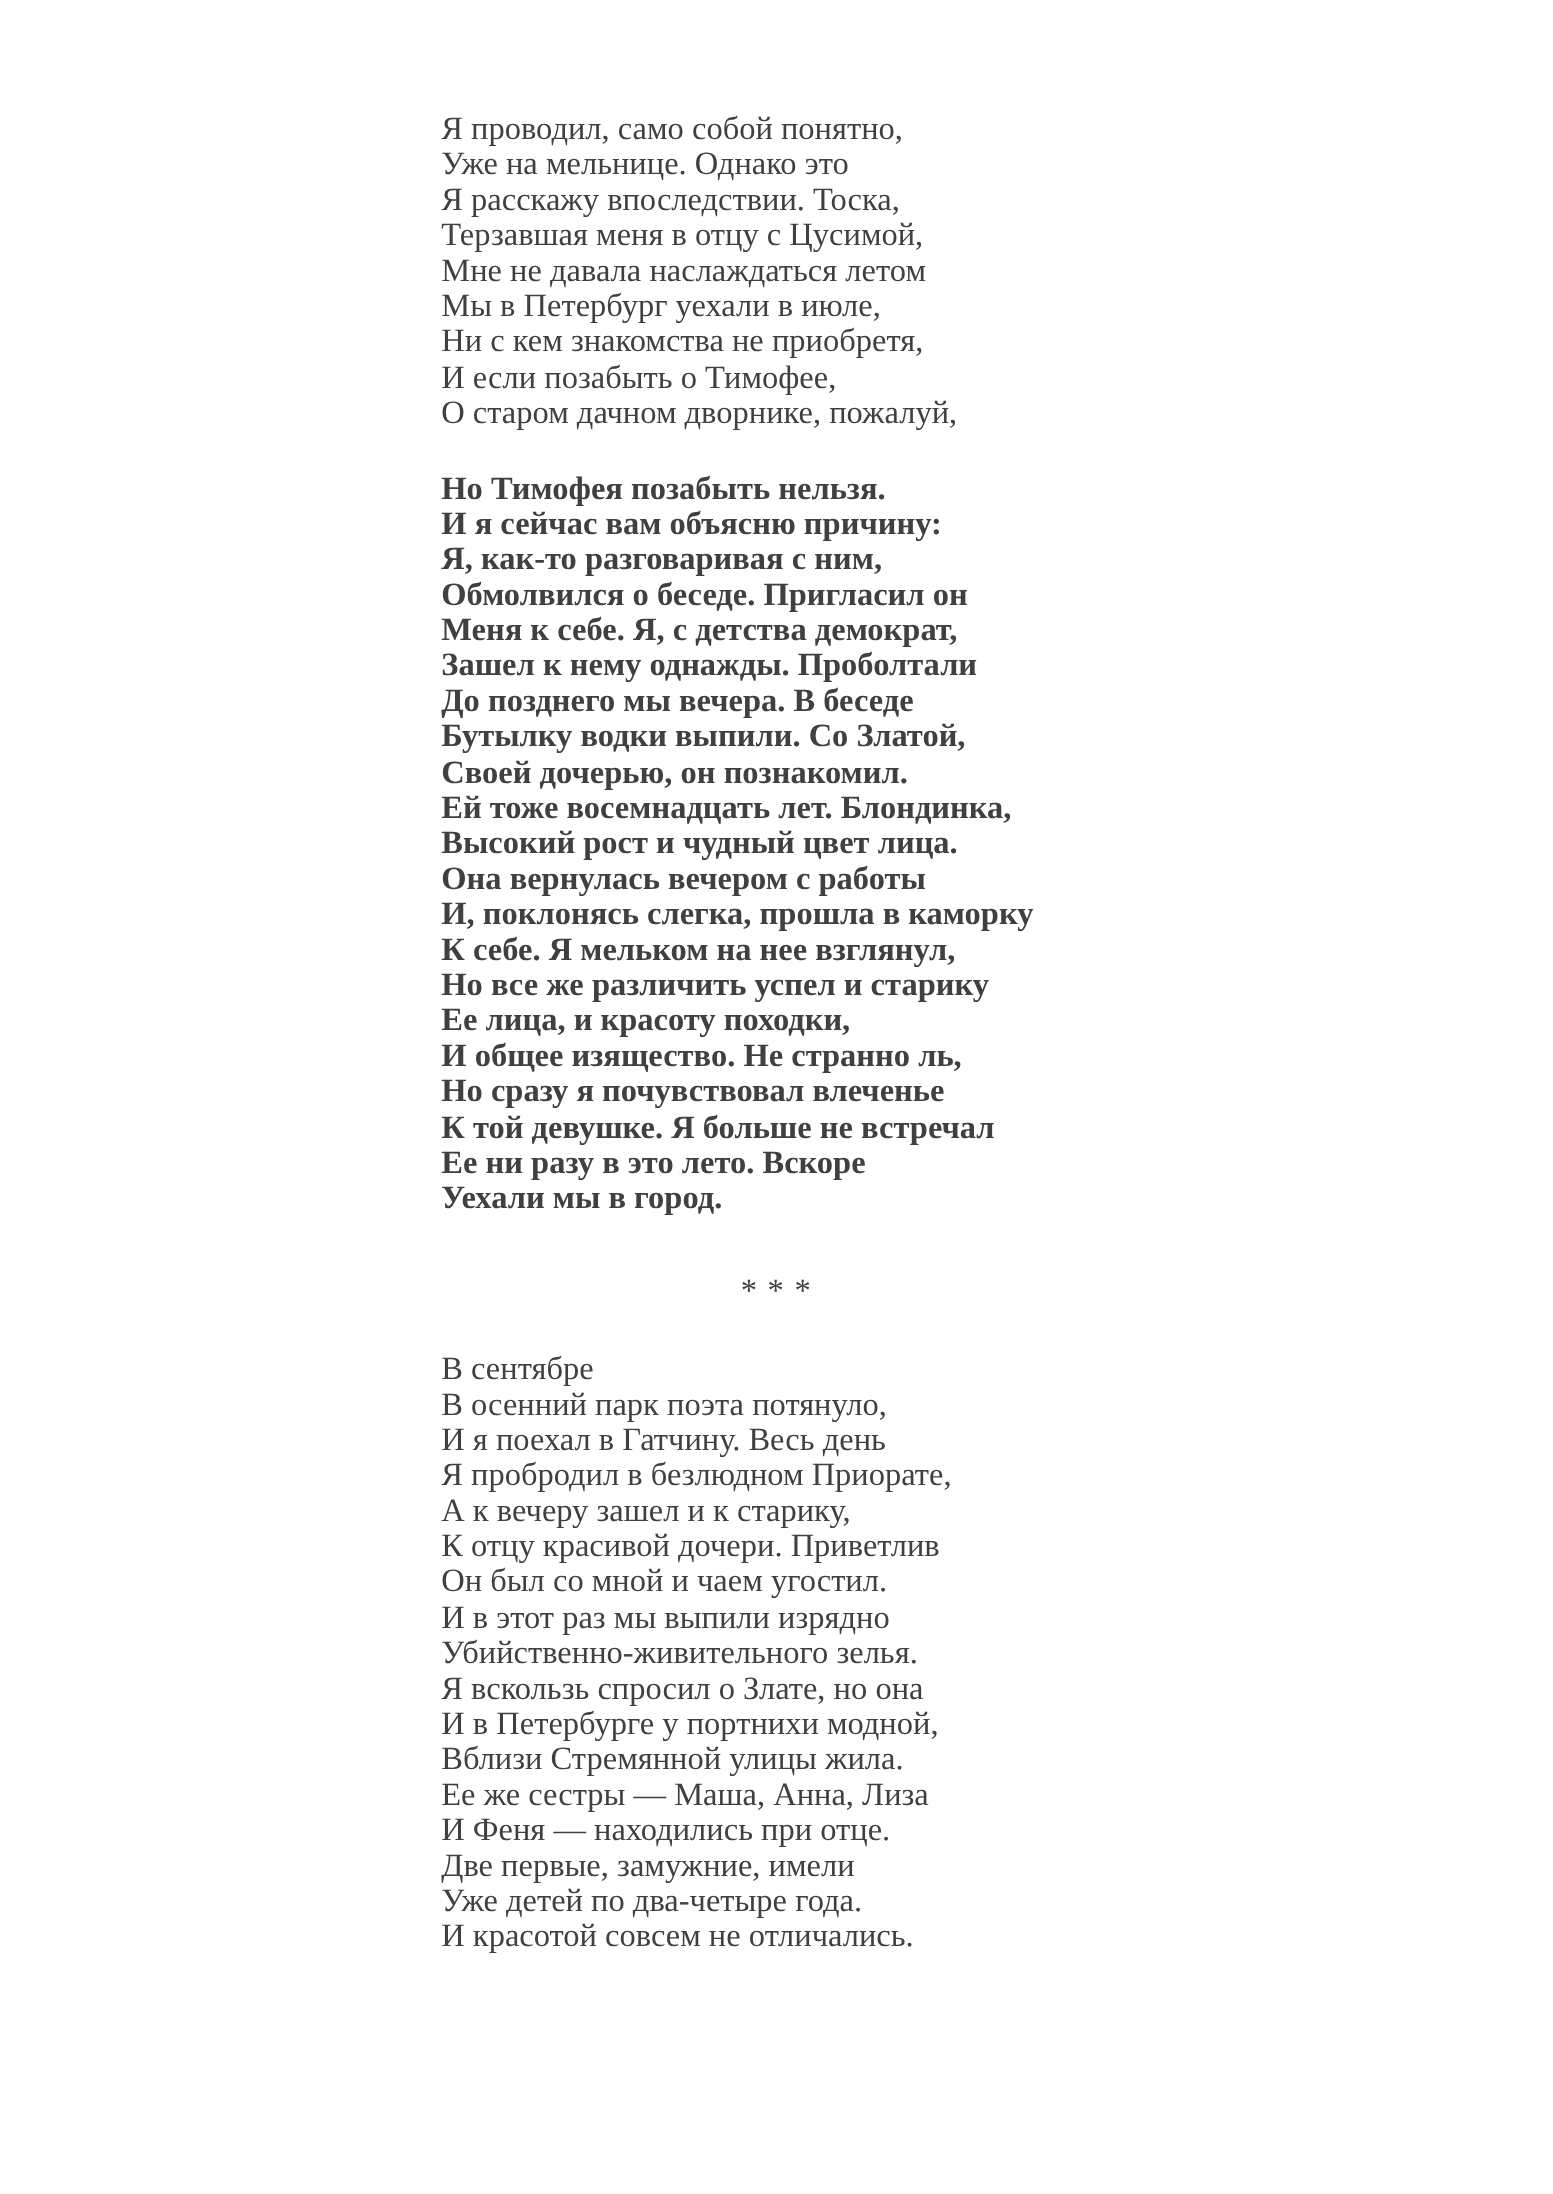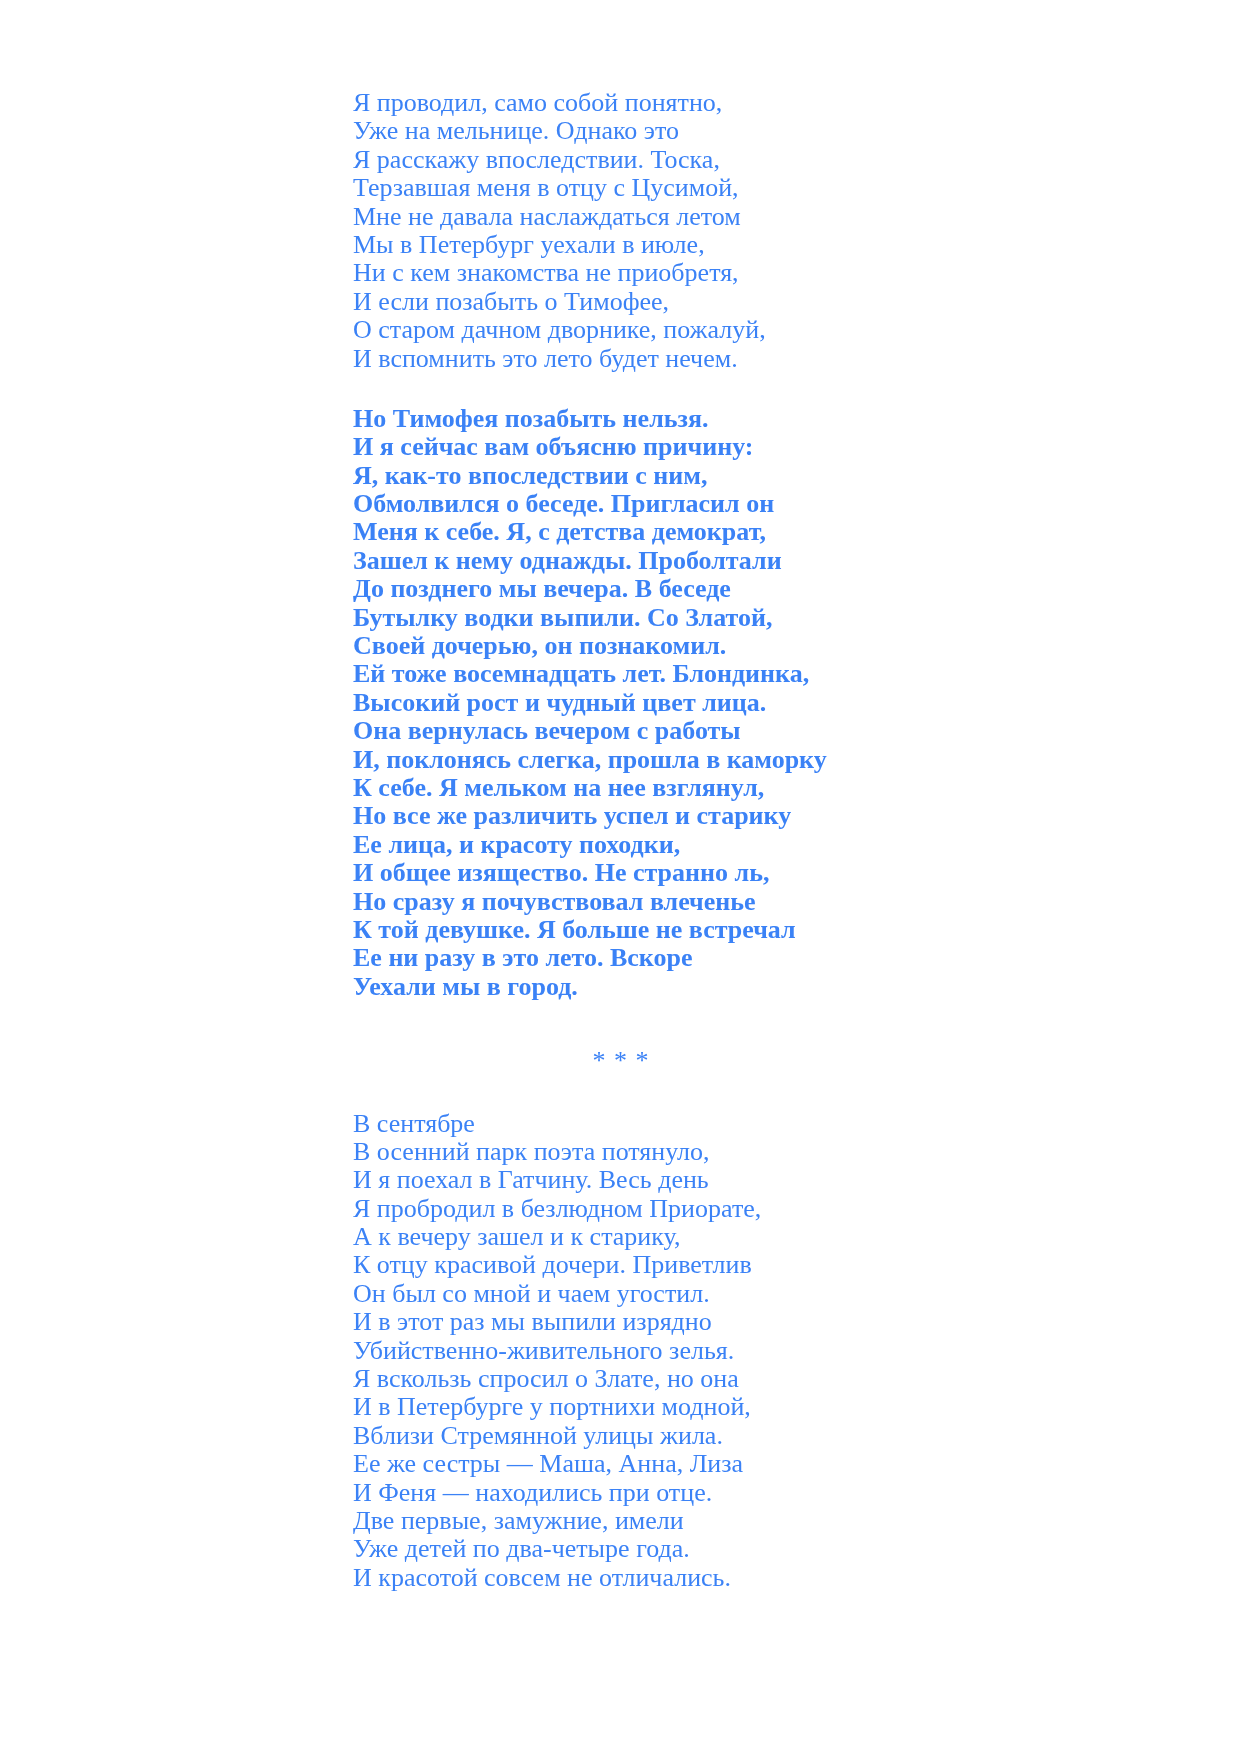--- a/index.html
+++ b/index.html
@@ -4,21 +4,21 @@
 <style>
   html, body {
     margin: 0;
     padding: 0;
   }
   .page {
     position: relative;
     width: 1242px;
     height: 1755px;
     background: #ffffff;
-    color: #3b82f6;
+    color: #404040;
     overflow: hidden;
     font-family: "Liberation Serif", "DejaVu Serif", serif;
   }
   .poem {
     position: absolute;
     top: 89px;
     left: 0;
     width: 1242px;
     font-size: 26px;
     line-height: 28.4px;
@@ -51,26 +51,25 @@
     <div class="stanza">
         <div class="line">Я проводил, само собой понятно,</div>
         <div class="line">Уже на мельнице. Однако это</div>
         <div class="line">Я расскажу впоследствии. Тоска,</div>
         <div class="line">Терзавшая меня в отцу с Цусимой,</div>
         <div class="line">Мне не давала наслаждаться летом</div>
         <div class="line">Мы в Петербург уехали в июле,</div>
         <div class="line">Ни с кем знакомства не приобретя,</div>
         <div class="line">И если позабыть о Тимофее,</div>
         <div class="line">О старом дачном дворнике, пожалуй,</div>
-        <div class="line">И вспомнить это лето будет нечем.</div>
       </div>
     <div class="stanza">
         <div class="line">Но Тимофея позабыть нельзя.</div>
         <div class="line">И я сейчас вам объясню причину:</div>
-        <div class="line">Я, как-то впоследствии с ним,</div>
+        <div class="line">Я, как-то разговаривая с ним,</div>
         <div class="line">Обмолвился о беседе. Пригласил он</div>
         <div class="line">Меня к себе. Я, с детства демократ,</div>
         <div class="line">Зашел к нему однажды. Проболтали</div>
         <div class="line">До позднего мы вечера. В беседе</div>
         <div class="line">Бутылку водки выпили. Со Златой,</div>
         <div class="line">Своей дочерью, он познакомил.</div>
         <div class="line">Ей тоже восемнадцать лет. Блондинка,</div>
         <div class="line">Высокий рост и чудный цвет лица.</div>
         <div class="line">Она вернулась вечером с работы</div>
         <div class="line">И, поклонясь слегка, прошла в каморку</div>

